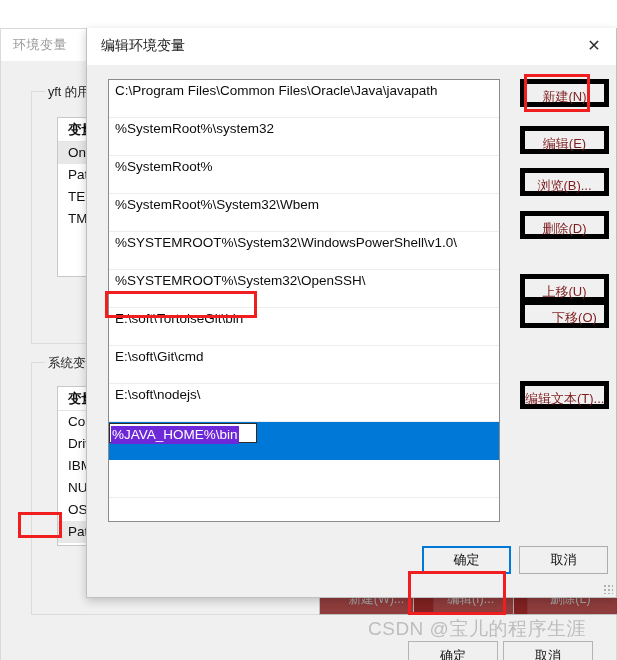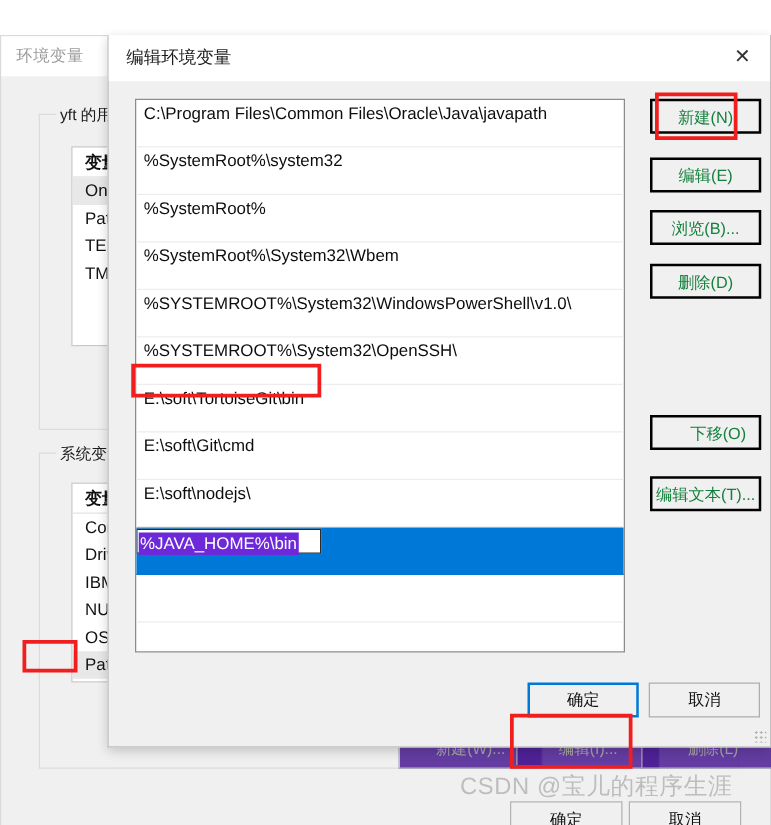--- a/index.html
+++ b/index.html
@@ -71,21 +71,21 @@
     font-size: 13.5px;
     color: #111;
     padding: 2px 0 2px 10px;
     white-space: nowrap;
     line-height: 18px;
   }
   .bg-list-row.sel { background: #e8e8e8; }
 
   .bg-btn {
     position: absolute;
-    background: #4c1d95;
+    background: #7f1d1d;
     border: 1px solid #b9b9b9;
     box-sizing: border-box;
     font-size: 12.5px;
     color: #999;
     text-align: center;
     line-height: 26px;
     filter: blur(0.6px);
     opacity: .85;
   }
   .bg-btn-sharp {
@@ -177,24 +177,24 @@
     font-size: 13.5px;
     line-height: 18px;
     padding: 0 1px;
   }
 
   .side-btn {
     position: absolute;
     left: 433px;
     width: 89px; height: 28px;
     background: #f0f0f0;
-    border: 2px solid #000000;
+    border: 5px solid #000000;
     box-sizing: border-box;
     font-size: 13px;
-    color: #15803d;
+    color: #7f1d1d;
     text-align: center;
     line-height: 26px;
     white-space: nowrap;
     cursor: default;
   }
 
   .ok-btn {
     position: absolute;
     left: 335px; top: 518px;
     width: 89px; height: 28px;
@@ -337,21 +337,22 @@
       <div class="row"></div>
       <div class="row"></div>
       <div class="row"></div>
       <div class="row"></div>
     </div>
 
     <div class="side-btn" style="top:51px;">新建(N)</div>
     <div class="side-btn" style="top:98px;">编辑(E)</div>
     <div class="side-btn" style="top:140px;">浏览(B)...</div>
     <div class="side-btn" style="top:183px;">删除(D)</div>
-    <div class="side-btn" style="top:304px;padding-left:20px;">下移(O)</div>
+    <div class="side-btn" style="top:246px;">上移(U)</div>
+    <div class="side-btn" style="top:272px;padding-left:20px;">下移(O)</div>
     <div class="side-btn" style="top:353px;">编辑文本(T)...</div>
 
     <div class="ok-btn">确定</div>
     <div class="cancel-btn">取消</div>
 
     <div class="grip"></div>
   </div>
 
   <div class="redbox" style="left:524px; top:46px;  width:66px;  height:38px;"></div>
   <div class="redbox" style="left:105px; top:263px; width:152px; height:27px;"></div>

